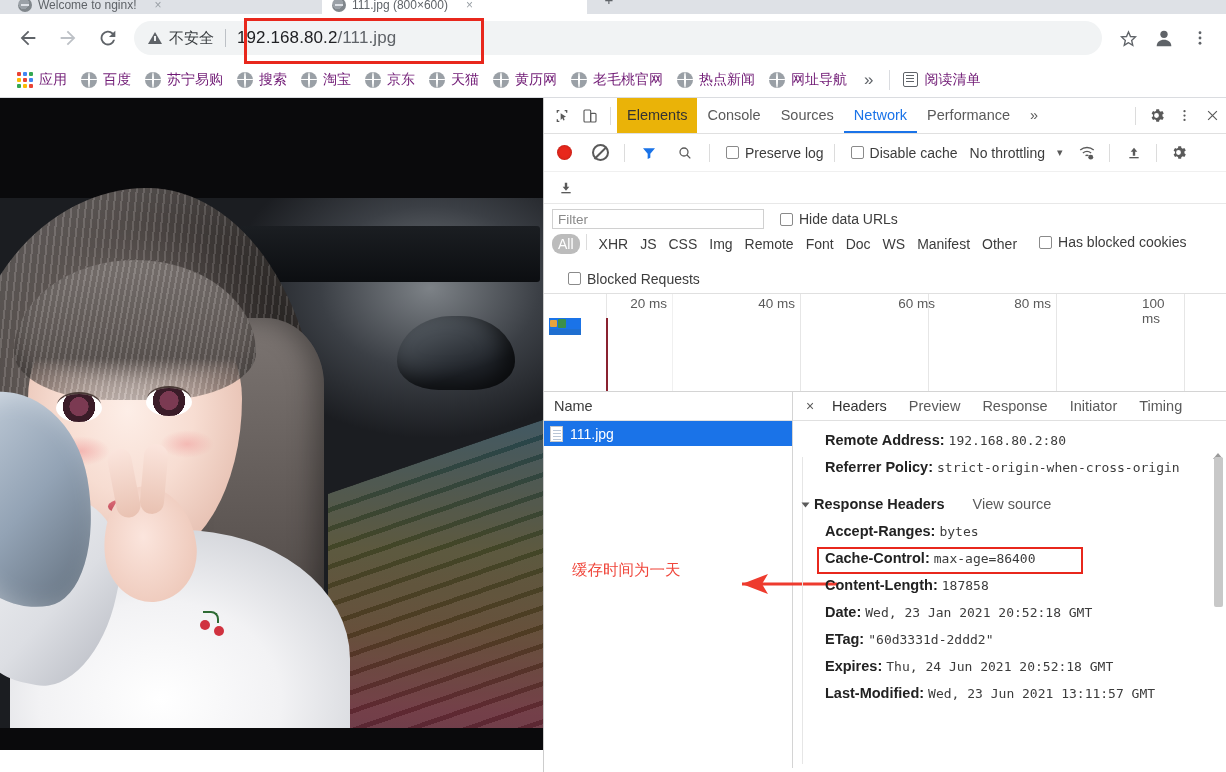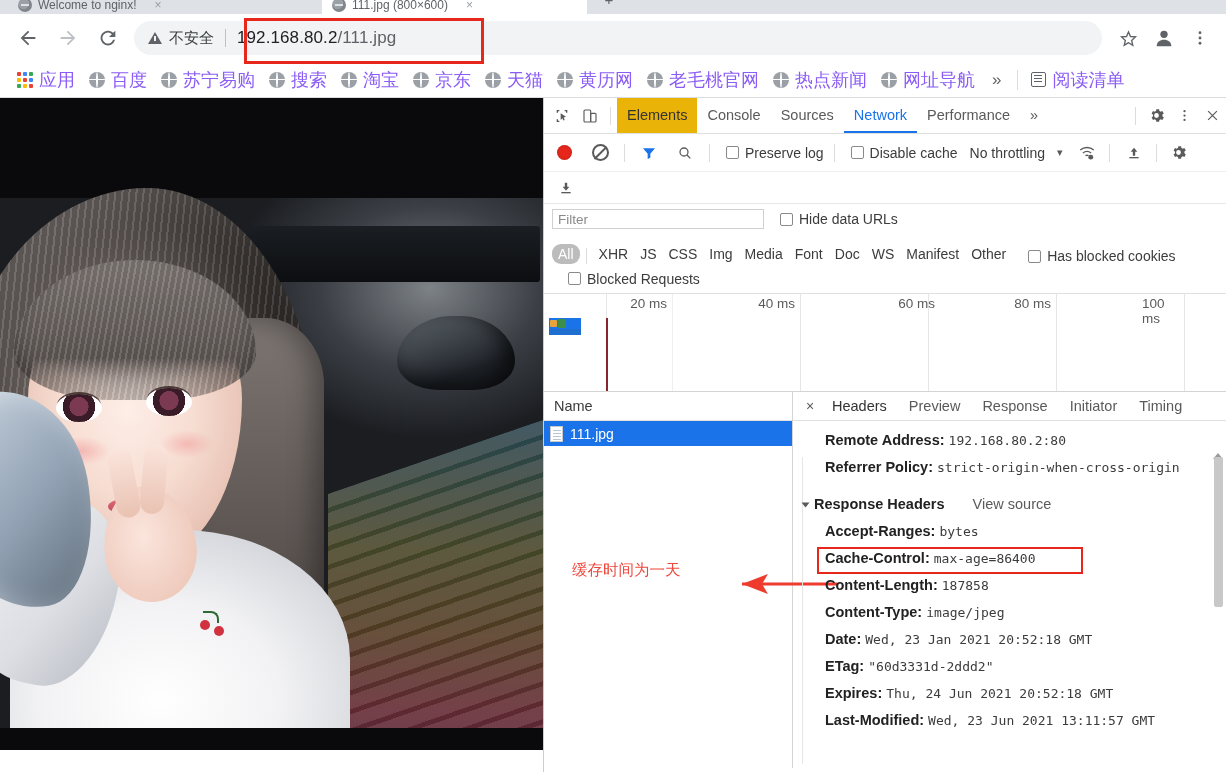--- a/index.html
+++ b/index.html
@@ -66,21 +66,21 @@
   .star-btn, .profile-btn, .kebab-btn { width: 32px; height: 32px; display:flex;
     align-items:center;justify-content:center;color:#5f6368;flex:none;margin:0 2px;}
 
   
   .bookmarks {
     position: absolute; top: 62px; left: 0; width: 1226px; height: 36px;
     background: #fff; display: flex; align-items: center; padding: 0 10px;
     border-bottom: 1px solid #dadce0;
   }
   .bm { display: flex; align-items: center; gap: 6px; padding: 4px 7px;
-    font-size: 18px; color: #8b5cf6; white-space: nowrap; }
+    font-size: 14px; color: #701a75; white-space: nowrap; }
   .apps-grid { width: 16px; height: 16px; display: grid;
     grid-template-columns: repeat(3, 4px); grid-template-rows: repeat(3, 4px);
     gap: 2px; flex: none;}
   .apps-grid i { display:block; width:4px; height:4px; border-radius:1px; }
   .globe { width: 16px; height: 16px; border-radius: 50%; flex: none;
     background: #9aa0a6; position: relative; overflow: hidden; }
   .globe::before{content:"";position:absolute;left:0;top:7px;width:16px;height:1.5px;background:#fff;}
   .globe::after{content:"";position:absolute;left:7px;top:0;width:2px;height:16px;background:#fff;border-radius:50%;}
   .bm-more { font-size: 17px; color: #5f6368; padding: 0 10px; }
   .bm-sep { width: 1px; height: 20px; background: #dadce0; margin: 0 6px; }
@@ -214,21 +214,21 @@
   .cb { width: 13px; height: 13px; border: 1.6px solid #8a8a8a; border-radius: 2px;
      background:#fff; flex:none; display:inline-block; vertical-align: middle;}
   .tb-label { font-size: 14px; color: #3c3c3c; margin-left: 6px; white-space: nowrap;}
   .tb-item { display:flex; align-items:center; margin-left: 10px;}
   .dt-toolbar2 { height: 32px; display:flex; align-items:center; padding-left: 8px;
      border-bottom: 1px solid #e8e8e8;}
 
   .dt-filterbar { height: 30px; display:flex; align-items:center; padding: 0 8px; }
   .filter-input { width: 212px; height: 20px; border: 1px solid #d0d0d0; background:#fff;
      font-size: 13.5px; color:#8a8a8a; padding: 0 5px; line-height:20px; }
-  .dt-typebar { height: 30px; display:flex; align-items:flex-end; padding: 0 8px; gap: 0px;}
+  .dt-typebar { height: 30px; display:flex; align-items:flex-start; padding: 0 8px; gap: 0px;}
   .type-pill { font-size: 14px; color: #3c3c3c; padding: 2px 6px; border-radius: 9px;
      white-space: nowrap; }
   .type-pill.active { background: #bcbcbc; color: #fff; }
   .type-sep { width:1px; height:16px; background:#dcdcdc; margin:0 6px; }
   .dt-blockedbar { height: 30px; display:flex; align-items:center; padding: 0 24px;
      border-bottom: 1px solid #e0e0e0;}
 
   
   .dt-timeline { position: relative; height: 98px; border-bottom: 1px solid #d4d4d4;
      background: #fff; overflow: hidden;}
@@ -556,21 +556,21 @@
       </div>
     </div>
 
     <div class="dt-typebar">
       <span class="type-pill active">All</span>
       <span class="type-sep"></span>
       <span class="type-pill">XHR</span>
       <span class="type-pill">JS</span>
       <span class="type-pill">CSS</span>
       <span class="type-pill">Img</span>
-      <span class="type-pill">Media</span>
+      <span class="type-pill">Remote</span>
       <span class="type-pill">Font</span>
       <span class="type-pill">Doc</span>
       <span class="type-pill">WS</span>
       <span class="type-pill">Manifest</span>
       <span class="type-pill">Other</span>
       <span class="tb-item" style="margin-left:16px">
         <span class="cb"></span>
         <span class="tb-label">Has blocked cookies</span>
       </span>
     </div>
@@ -652,24 +652,20 @@
           </div>
           <div class="hdr-line">
             <b>Cache-Control:</b>
             <span class="v">max-age=86400</span>
           </div>
           <div class="hdr-line">
             <b>Content-Length:</b>
             <span class="v">187858</span>
           </div>
           <div class="hdr-line">
-            <b>Content-Type:</b>
-            <span class="v">image/jpeg</span>
-          </div>
-          <div class="hdr-line">
             <b>Date:</b>
             <span class="v">Wed, 23 Jan 2021 20:52:18 GMT</span>
           </div>
           <div class="hdr-line">
             <b>ETag:</b>
             <span class="v">"60d3331d-2ddd2"</span>
           </div>
           <div class="hdr-line">
             <b>Expires:</b>
             <span class="v">Thu, 24 Jun 2021 20:52:18 GMT</span>

